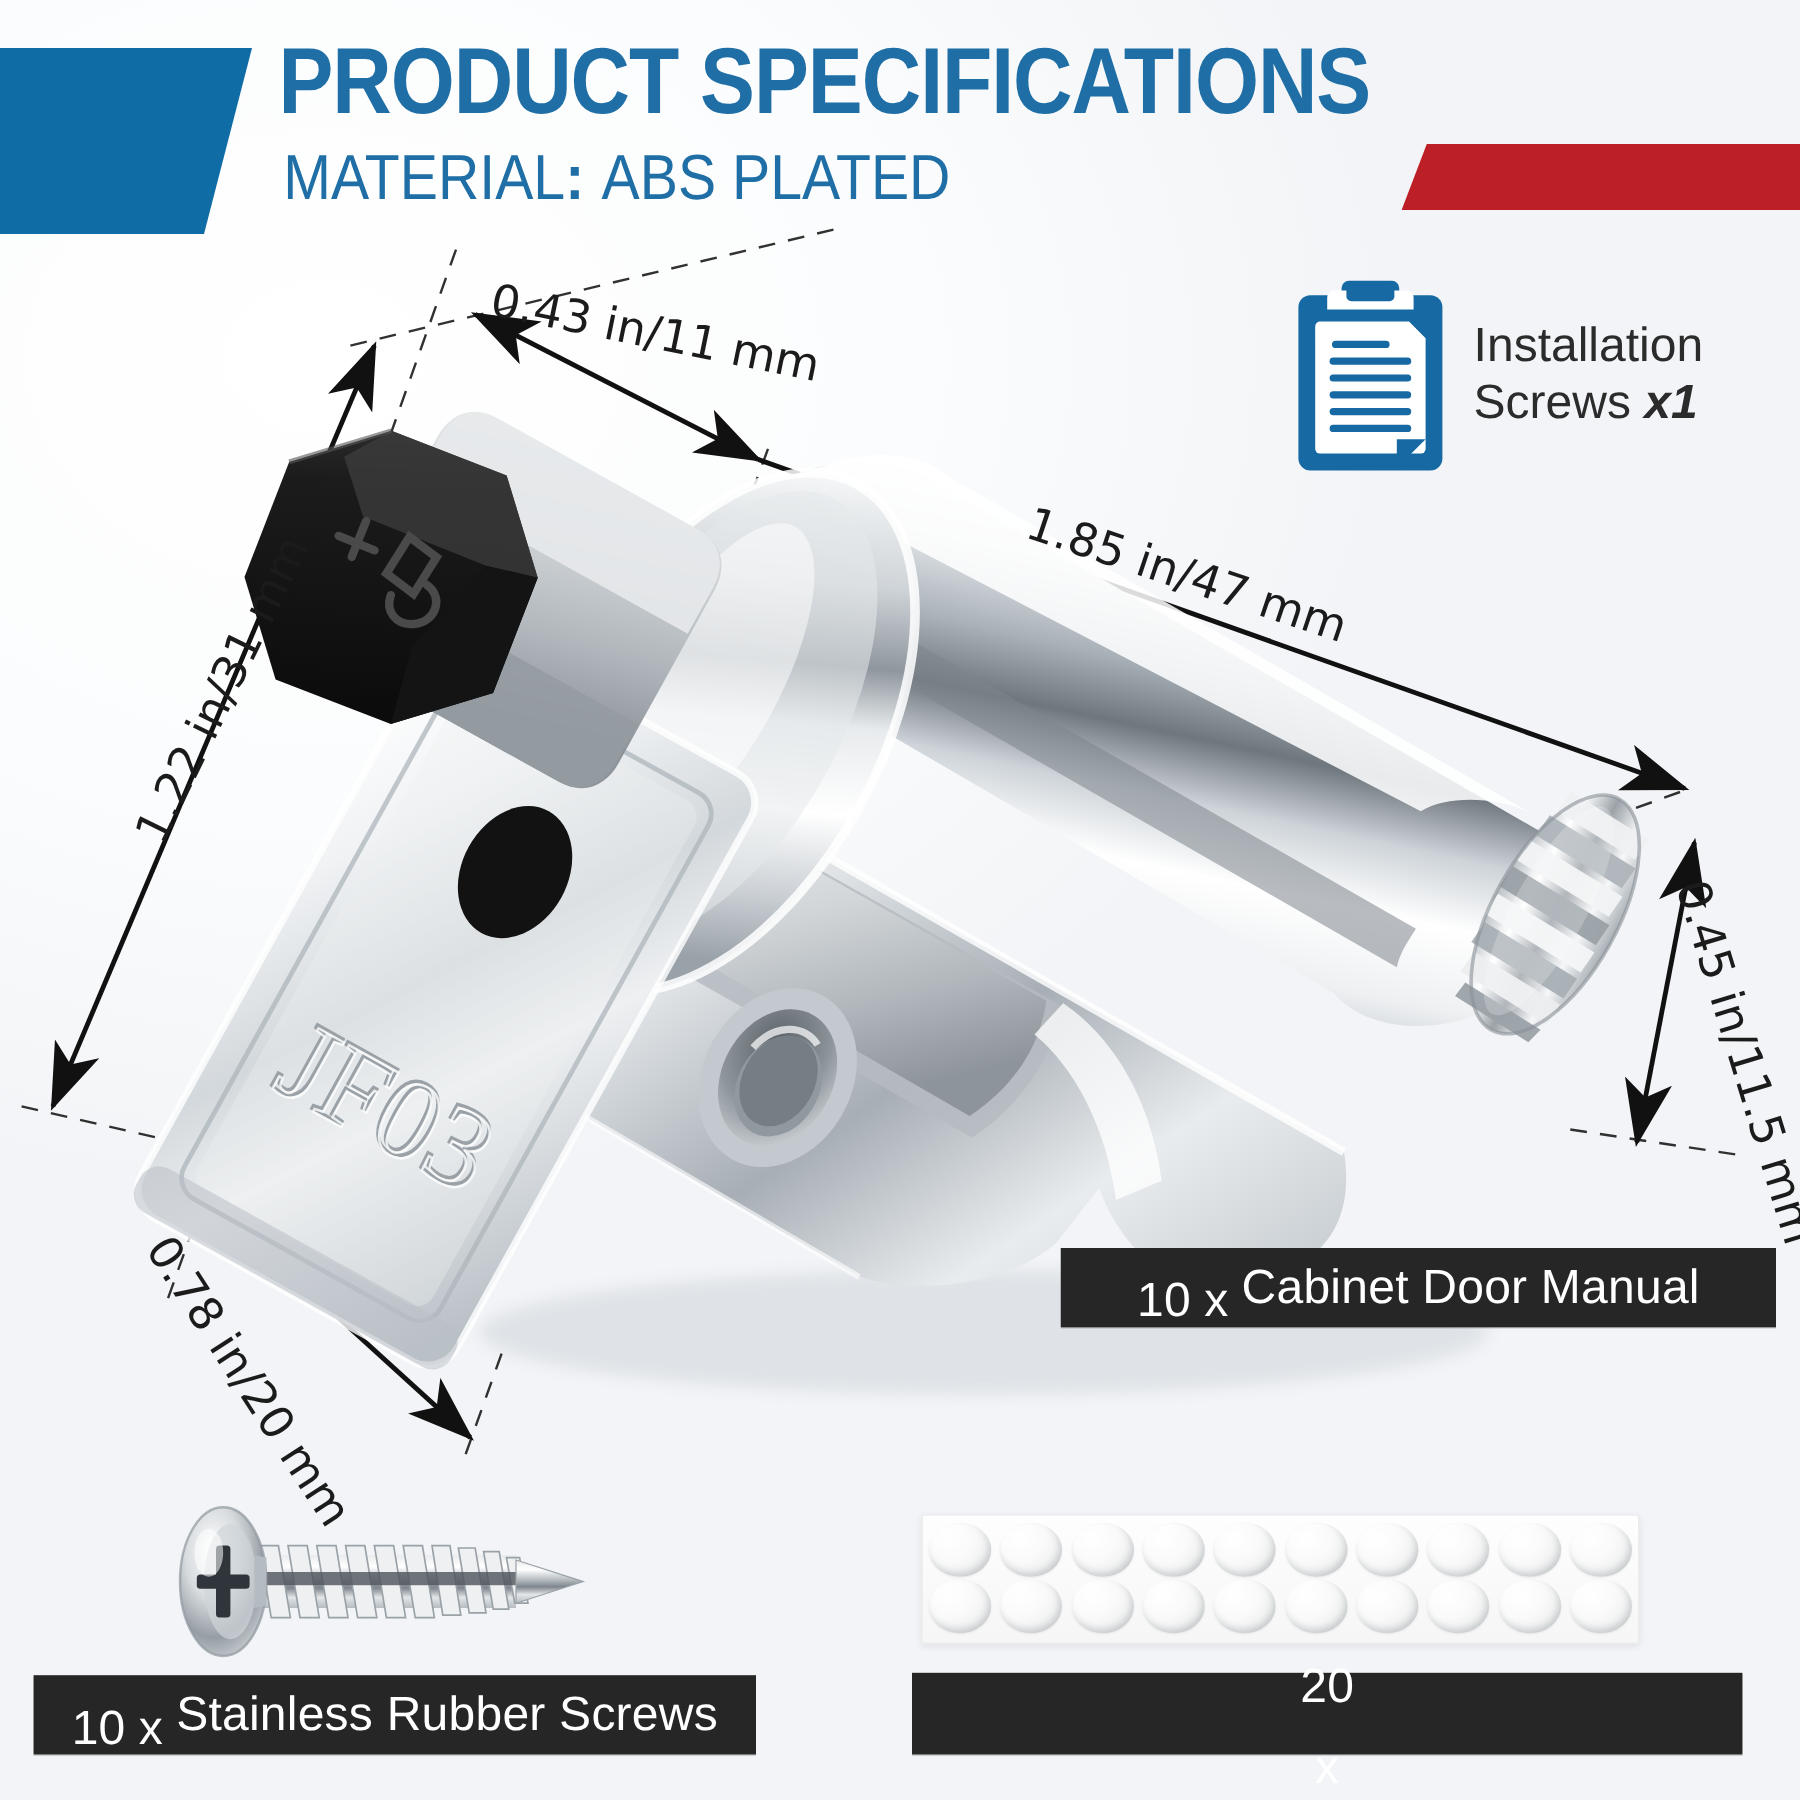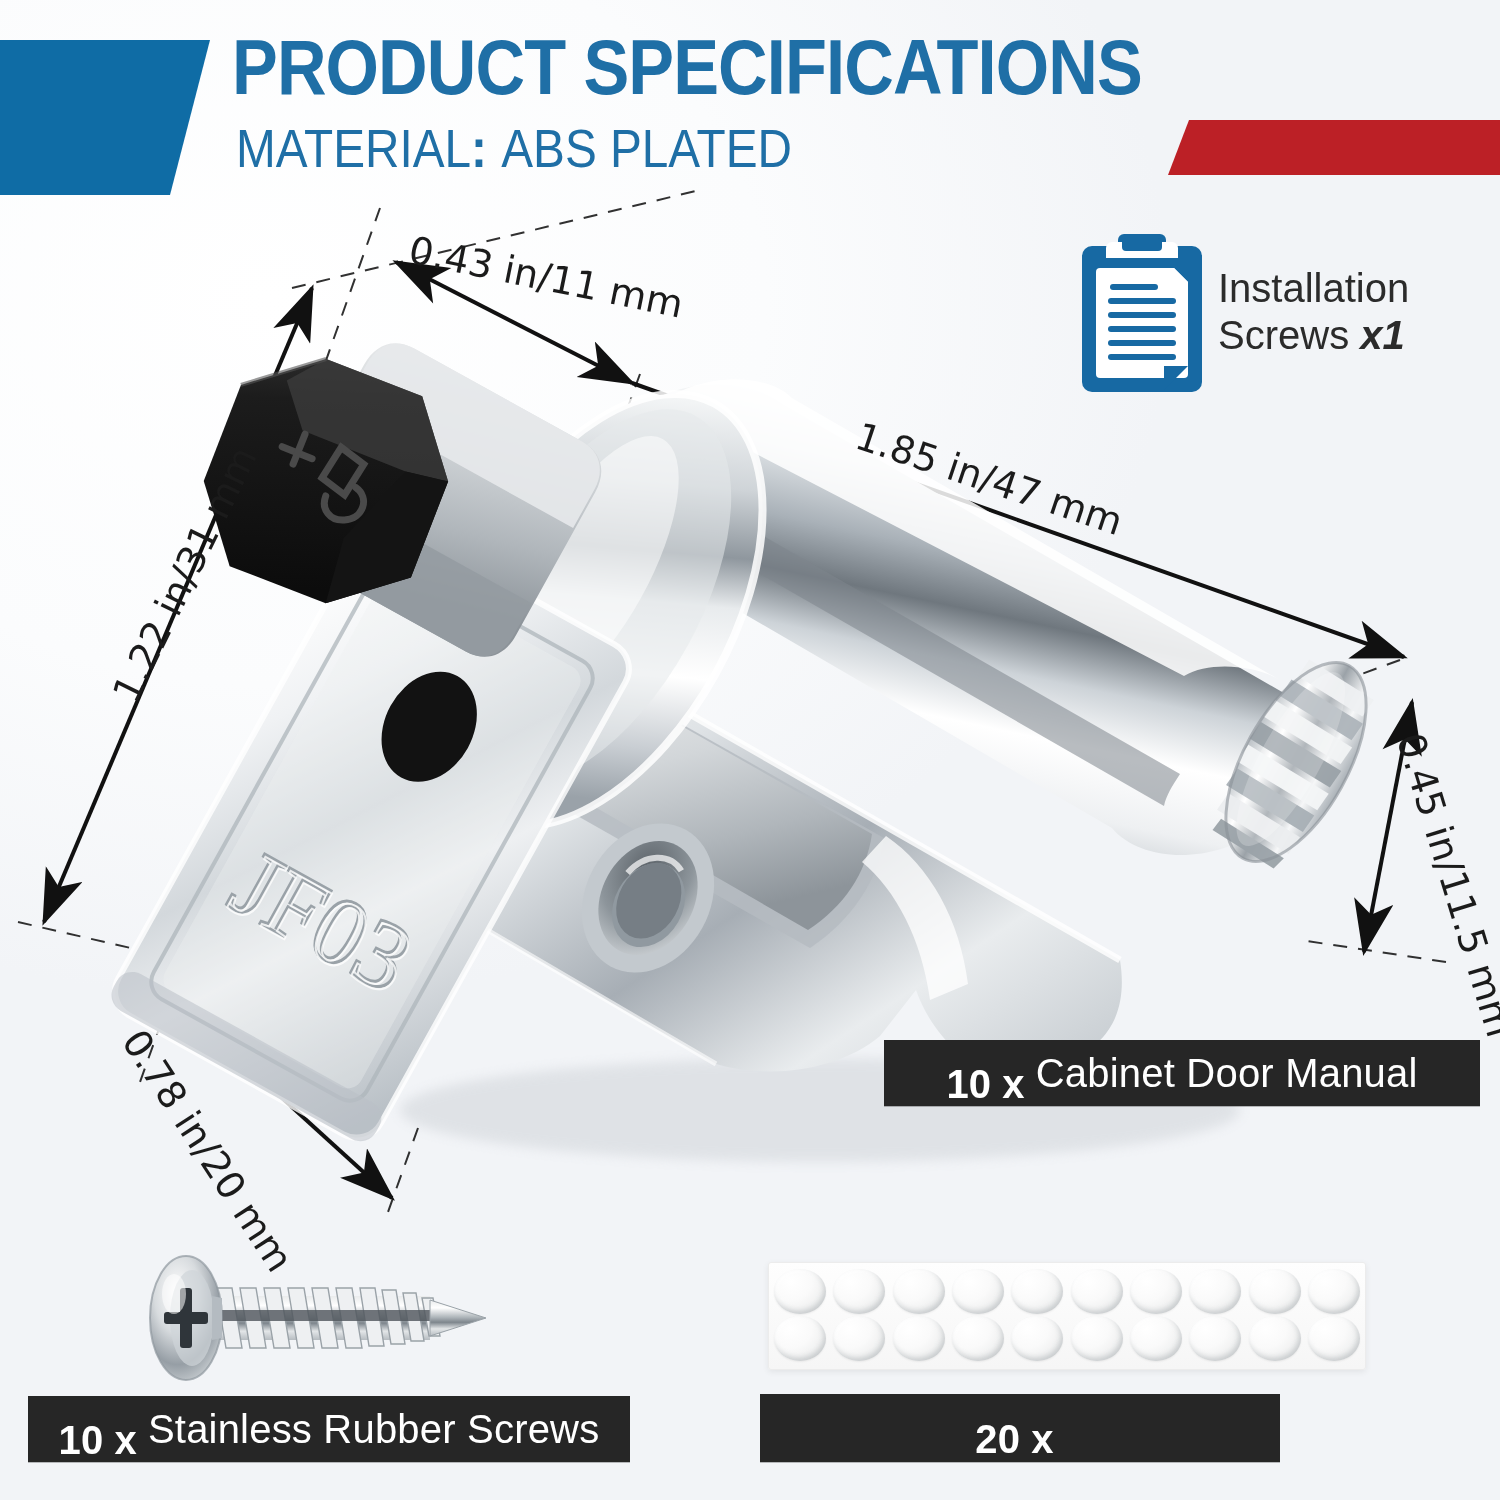--- a/index.html
+++ b/index.html
@@ -37,21 +37,21 @@
     position:absolute;left:236px;top:118px;
     font-size:53px;color:#1f6fa6;letter-spacing:0px;
     transform:scaleX(.9);transform-origin:left top;
     white-space:nowrap;
   }
   .subtitle b{font-weight:bold;}
 
   
   .manual{
     position:absolute;left:1078px;top:228px;
-    display:flex;align-items:center;gap:12px;
+    display:flex;align-items:center;gap:22px;
   }
   .clip-icon{width:128px;height:168px;position:relative;}
   .manual-text{
     font-size:40px;line-height:1.18;color:#2b2b2b;
     white-space:nowrap;
   }
   .manual-text b{font-weight:bold;font-style:italic;}
 
   
   .product{position:absolute;left:0;top:0;width:1500px;height:1500px;
@@ -68,24 +68,24 @@
   .dim-078{left:150px;top:1022px;transform:rotate(57deg);transform-origin:left top;}
   .dim-045{left:1430px;top:728px;transform:rotate(73deg);transform-origin:left top;}
 
   
   .badge{
     position:absolute;background:#262626;color:#fff;
     display:flex;align-items:center;justify-content:center;
     font-size:40px;white-space:nowrap;letter-spacing:.2px;
     box-shadow:0 1px 0 rgba(0,0,0,.25);
   }
-  .badge b{font-weight:bold;margin-top:23px;}
+  .badge b{font-weight:normal;margin-top:23px;}
   .badge-damper{left:884px;top:1040px;width:596px;height:66px;}
   .badge-screws{left:28px;top:1396px;width:602px;height:66px;}
-  .badge-bumpers{left:760px;top:1394px;width:520px;height:68px;}
+  .badge-bumpers{left:760px;top:1394px;width:692px;height:68px;flex-direction:column;}
 
   
   .screw{position:absolute;left:130px;top:1248px;width:400px;height:140px;}
 
   
   .bumpers{
     position:absolute;left:768px;top:1262px;width:598px;height:108px;
     background:linear-gradient(180deg,#fefefe 0%,#f6f6f6 100%);
     border:1px solid #ececec;border-radius:3px;
     box-shadow:0 2px 6px rgba(0,0,0,.07);

